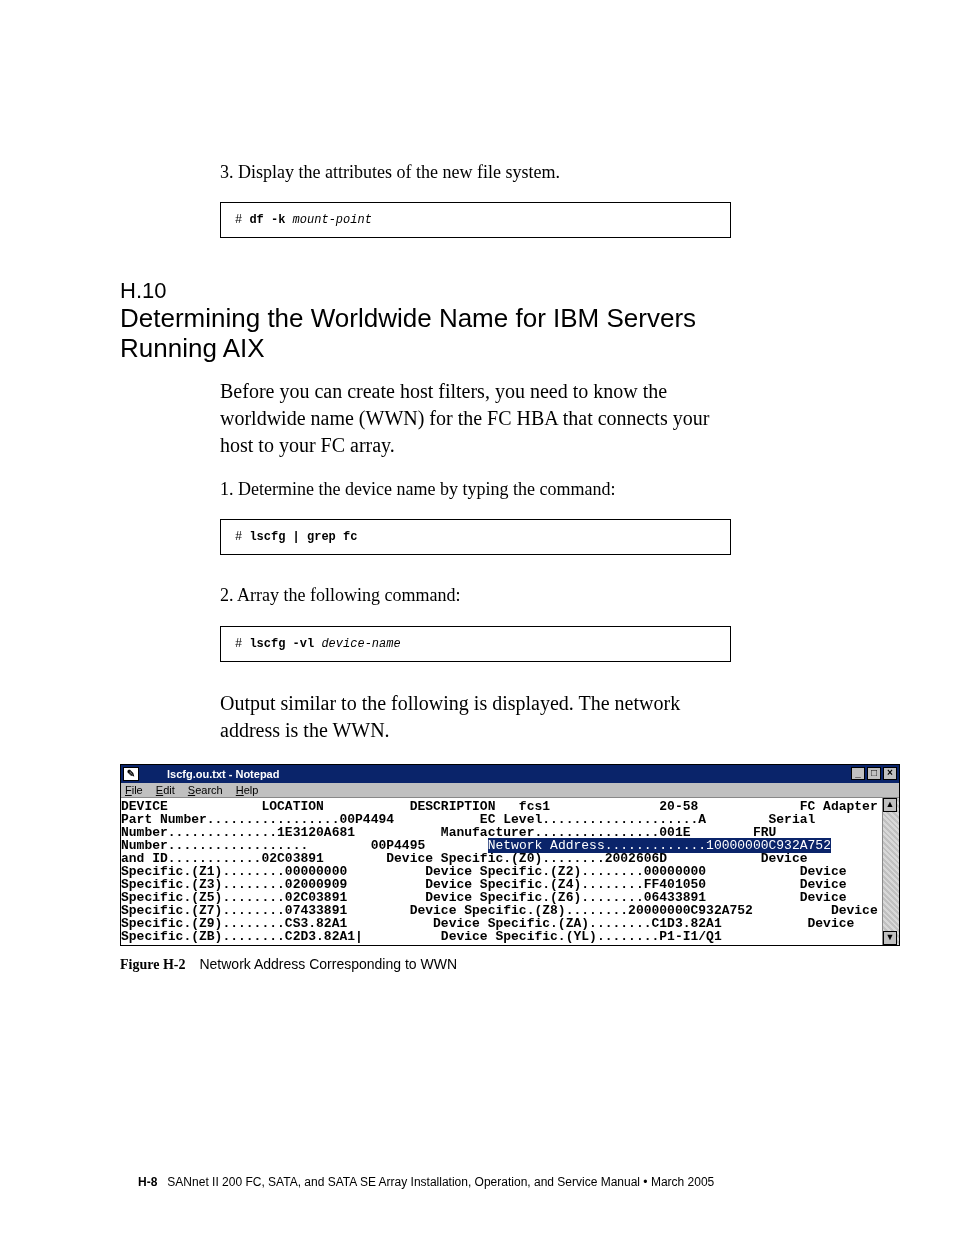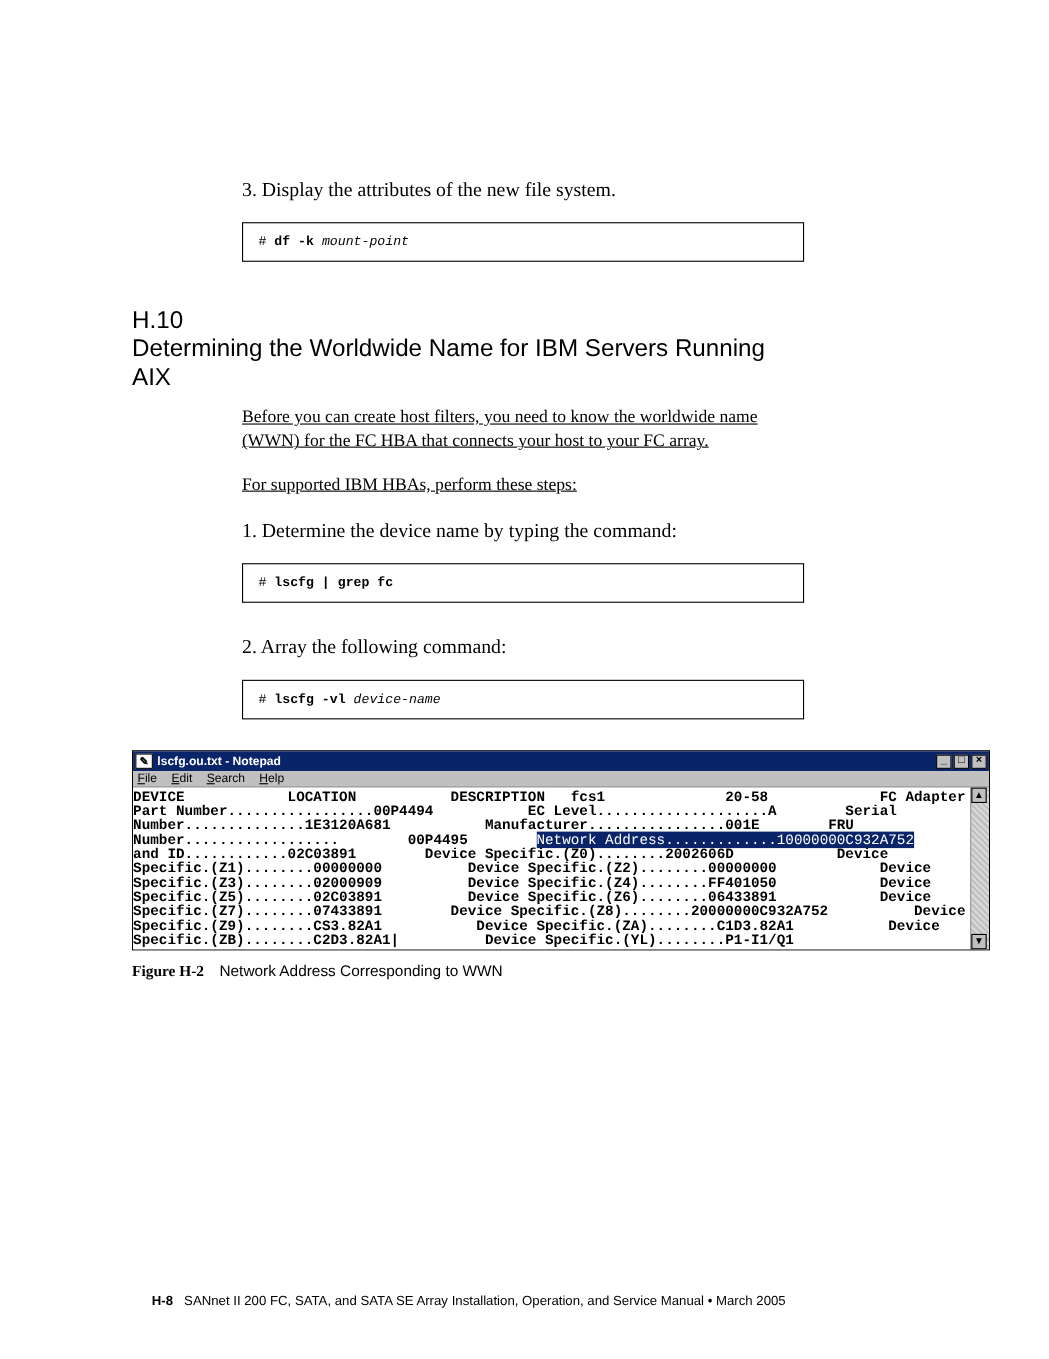--- a/index.html
+++ b/index.html
@@ -44,29 +44,28 @@
     width: 100px;
     font-family: Arial, Helvetica, sans-serif;
     font-size: 22px;
     font-weight: 400;
   }
   .h-title {
     display: inline-block;
     vertical-align: top;
     width: 600px;
     font-family: Arial, Helvetica, sans-serif;
-    font-size: 22px;
+    font-size: 26px;
     font-weight: 400;
     line-height: 1.15;
   }
   .para {
-    font-size: 16px;
+    font-size: 20px;
     line-height: 1.35;
     margin: 0 0 18px 0;
-    text-decoration: underline;
   }
   
   .np-outer {
     margin: 20px 0 8px -100px;
     width: 780px;
     border: 1px solid #000;
     box-sizing: border-box;
     font-family: "MS Sans Serif", Tahoma, Arial, sans-serif;
   }
   .np-title {
@@ -78,21 +77,21 @@
     font-size: 11px;
     font-weight: bold;
     padding: 0 2px;
   }
   .np-icon {
     width: 14px; height: 12px;
     background: #fff; color:#000;
     display:inline-flex; align-items:center; justify-content:center;
     font-size:10px; margin-right:4px; border:1px solid #000;
   }
-  .np-title-text { flex: 1; }
+  .np-title-text { flex: 1; margin-left: 24px; }
   .np-btns { display: flex; gap: 2px; }
   .np-btn {
     width: 14px; height: 13px;
     background: #c0c0c0;
     border: 1px solid #000;
     box-sizing: border-box;
     color: #000;
     font-size: 10px; line-height: 10px;
     text-align: center;
     font-weight: bold;
@@ -154,32 +153,32 @@
     <p class="step">
       <span><span>3.</span> <span>Display the attributes of the new file system.</span></span>
     </p>
     <div class="cmdbox"><span># </span><span class="cmd-b">df -k</span><span class="cmd-i"> mount-point</span></div>
 
     <div class="h-row">
       <span class="h-num">H.10</span><span class="h-title">Determining the Worldwide Name for IBM Servers Running AIX</span>
     </div>
 
     <p class="para">Before you can create host filters, you need to know the worldwide name (WWN) for the FC HBA that connects your host to your FC array.</p>
-    <p class="para">For supported IBM HBAs, perform these steps:</p>
 
     <p class="step">
       <span><span>1.</span> <span>Determine the device name by typing the command:</span></span>
     </p>
     <div class="cmdbox"><span># </span><span class="cmd-b">lscfg | grep fc</span></div>
 
     <p class="step">
       <span><span>2.</span> <span>Array the following command:</span></span>
     </p>
     <div class="cmdbox"><span># </span><span class="cmd-b">lscfg -vl</span><span class="cmd-i"> device-name</span></div>
 
+    <p class="para">Output similar to the following is displayed. The network address is the WWN.</p>
 
     <div class="np-outer">
       <div class="np-title">
         <span class="np-icon">✎</span>
         <span class="np-title-text">lscfg.ou.txt - Notepad</span>
         <span class="np-btns">
           <span class="np-btn">_</span>
           <span class="np-btn">□</span>
           <span class="np-btn">×</span>
         </span>

